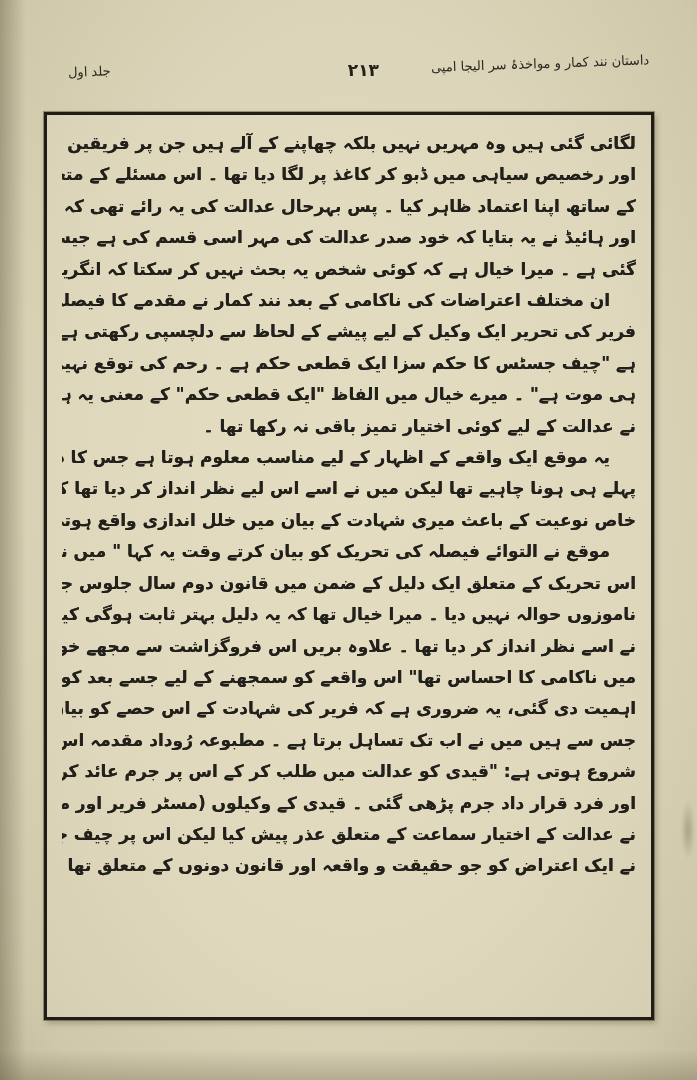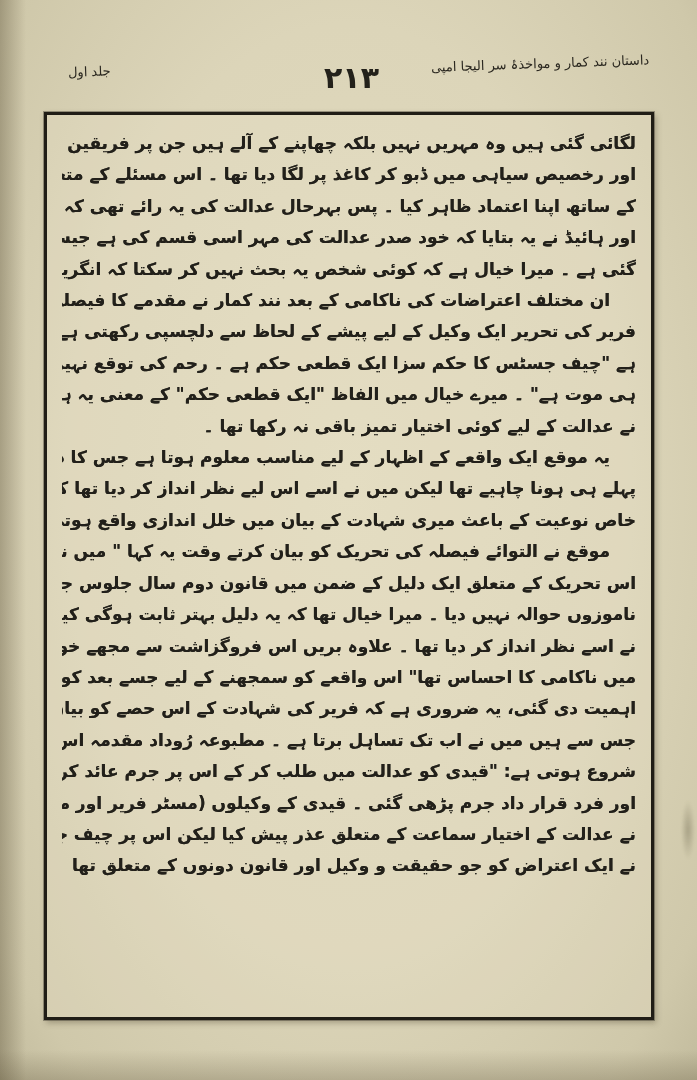--- a/index.html
+++ b/index.html
@@ -30,21 +30,21 @@
   }
   .book-title{
     position:absolute;right:48px;top:8px;
     font-size:13px;color:#2b2820;
     transform:rotate(-2deg);
     letter-spacing:.5px;
     white-space:nowrap;
   }
   .page-number{
     position:absolute;right:318px;top:12px;
-    font-size:30px;font-weight:bold;color:#23211a;
+    font-size:17px;font-weight:bold;color:#23211a;
     letter-spacing:2px;
   }
   .volume-label{
     position:absolute;left:68px;top:16px;
     font-size:13px;color:#2b2820;
     transform:rotate(-2deg);
   }
   .text-frame{
     position:absolute;
     left:44px;top:112px;
@@ -107,16 +107,16 @@
       <div class="text-line indent">موقع نے التوائے فیصلہ کی تحریک کو بیان کرتے وقت یہ کہا " میں نے</div>
       <div class="text-line">اس تحریک کے متعلق ایک دلیل کے ضمن میں قانون دوم سال جلوس جارج دوم کا</div>
       <div class="text-line">ناموزوں حوالہ نہیں دیا ۔ میرا خیال تھا کہ یہ دلیل بہتر ثابت ہوگی کیونکہ مسٹر جسٹس چیمبرس</div>
       <div class="text-line">نے اسے نظر انداز کر دیا تھا ۔ علاوہ بریں اس فروگزاشت سے مجھے خود اپنی رائے</div>
       <div class="text-line">میں ناکامی کا احساس تھا" اس واقعے کو سمجھنے کے لیے جسے بعد کو بہت زیادہ</div>
       <div class="text-line">اہمیت دی گئی، یہ ضروری ہے کہ فریر کی شہادت کے اس حصے کو بیان کیا جائے</div>
       <div class="text-line">جس سے ہیں میں نے اب تک تساہل برتا ہے ۔ مطبوعہ رُوداد مقدمہ اس عبارت سے</div>
       <div class="text-line">شروع ہوتی ہے: "قیدی کو عدالت میں طلب کر کے اس پر جرم عائد کر دیا گیا</div>
       <div class="text-line">اور فرد قرار داد جرم پڑھی گئی ۔ قیدی کے وکیلوں (مسٹر فریر اور مسٹر بریکس)</div>
       <div class="text-line">نے عدالت کے اختیار سماعت کے متعلق عذر پیش کیا لیکن اس پر چیف جسٹس</div>
-      <div class="text-line">نے ایک اعتراض کو جو حقیقت و وکیل اور قانون دونوں کے متعلق تھا</div>
+      <div class="text-line">نے ایک اعتراض کو جو حقیقت و واقعہ اور قانون دونوں کے متعلق تھا</div>
     </div>
 
 </div>
 
 </body></html>

